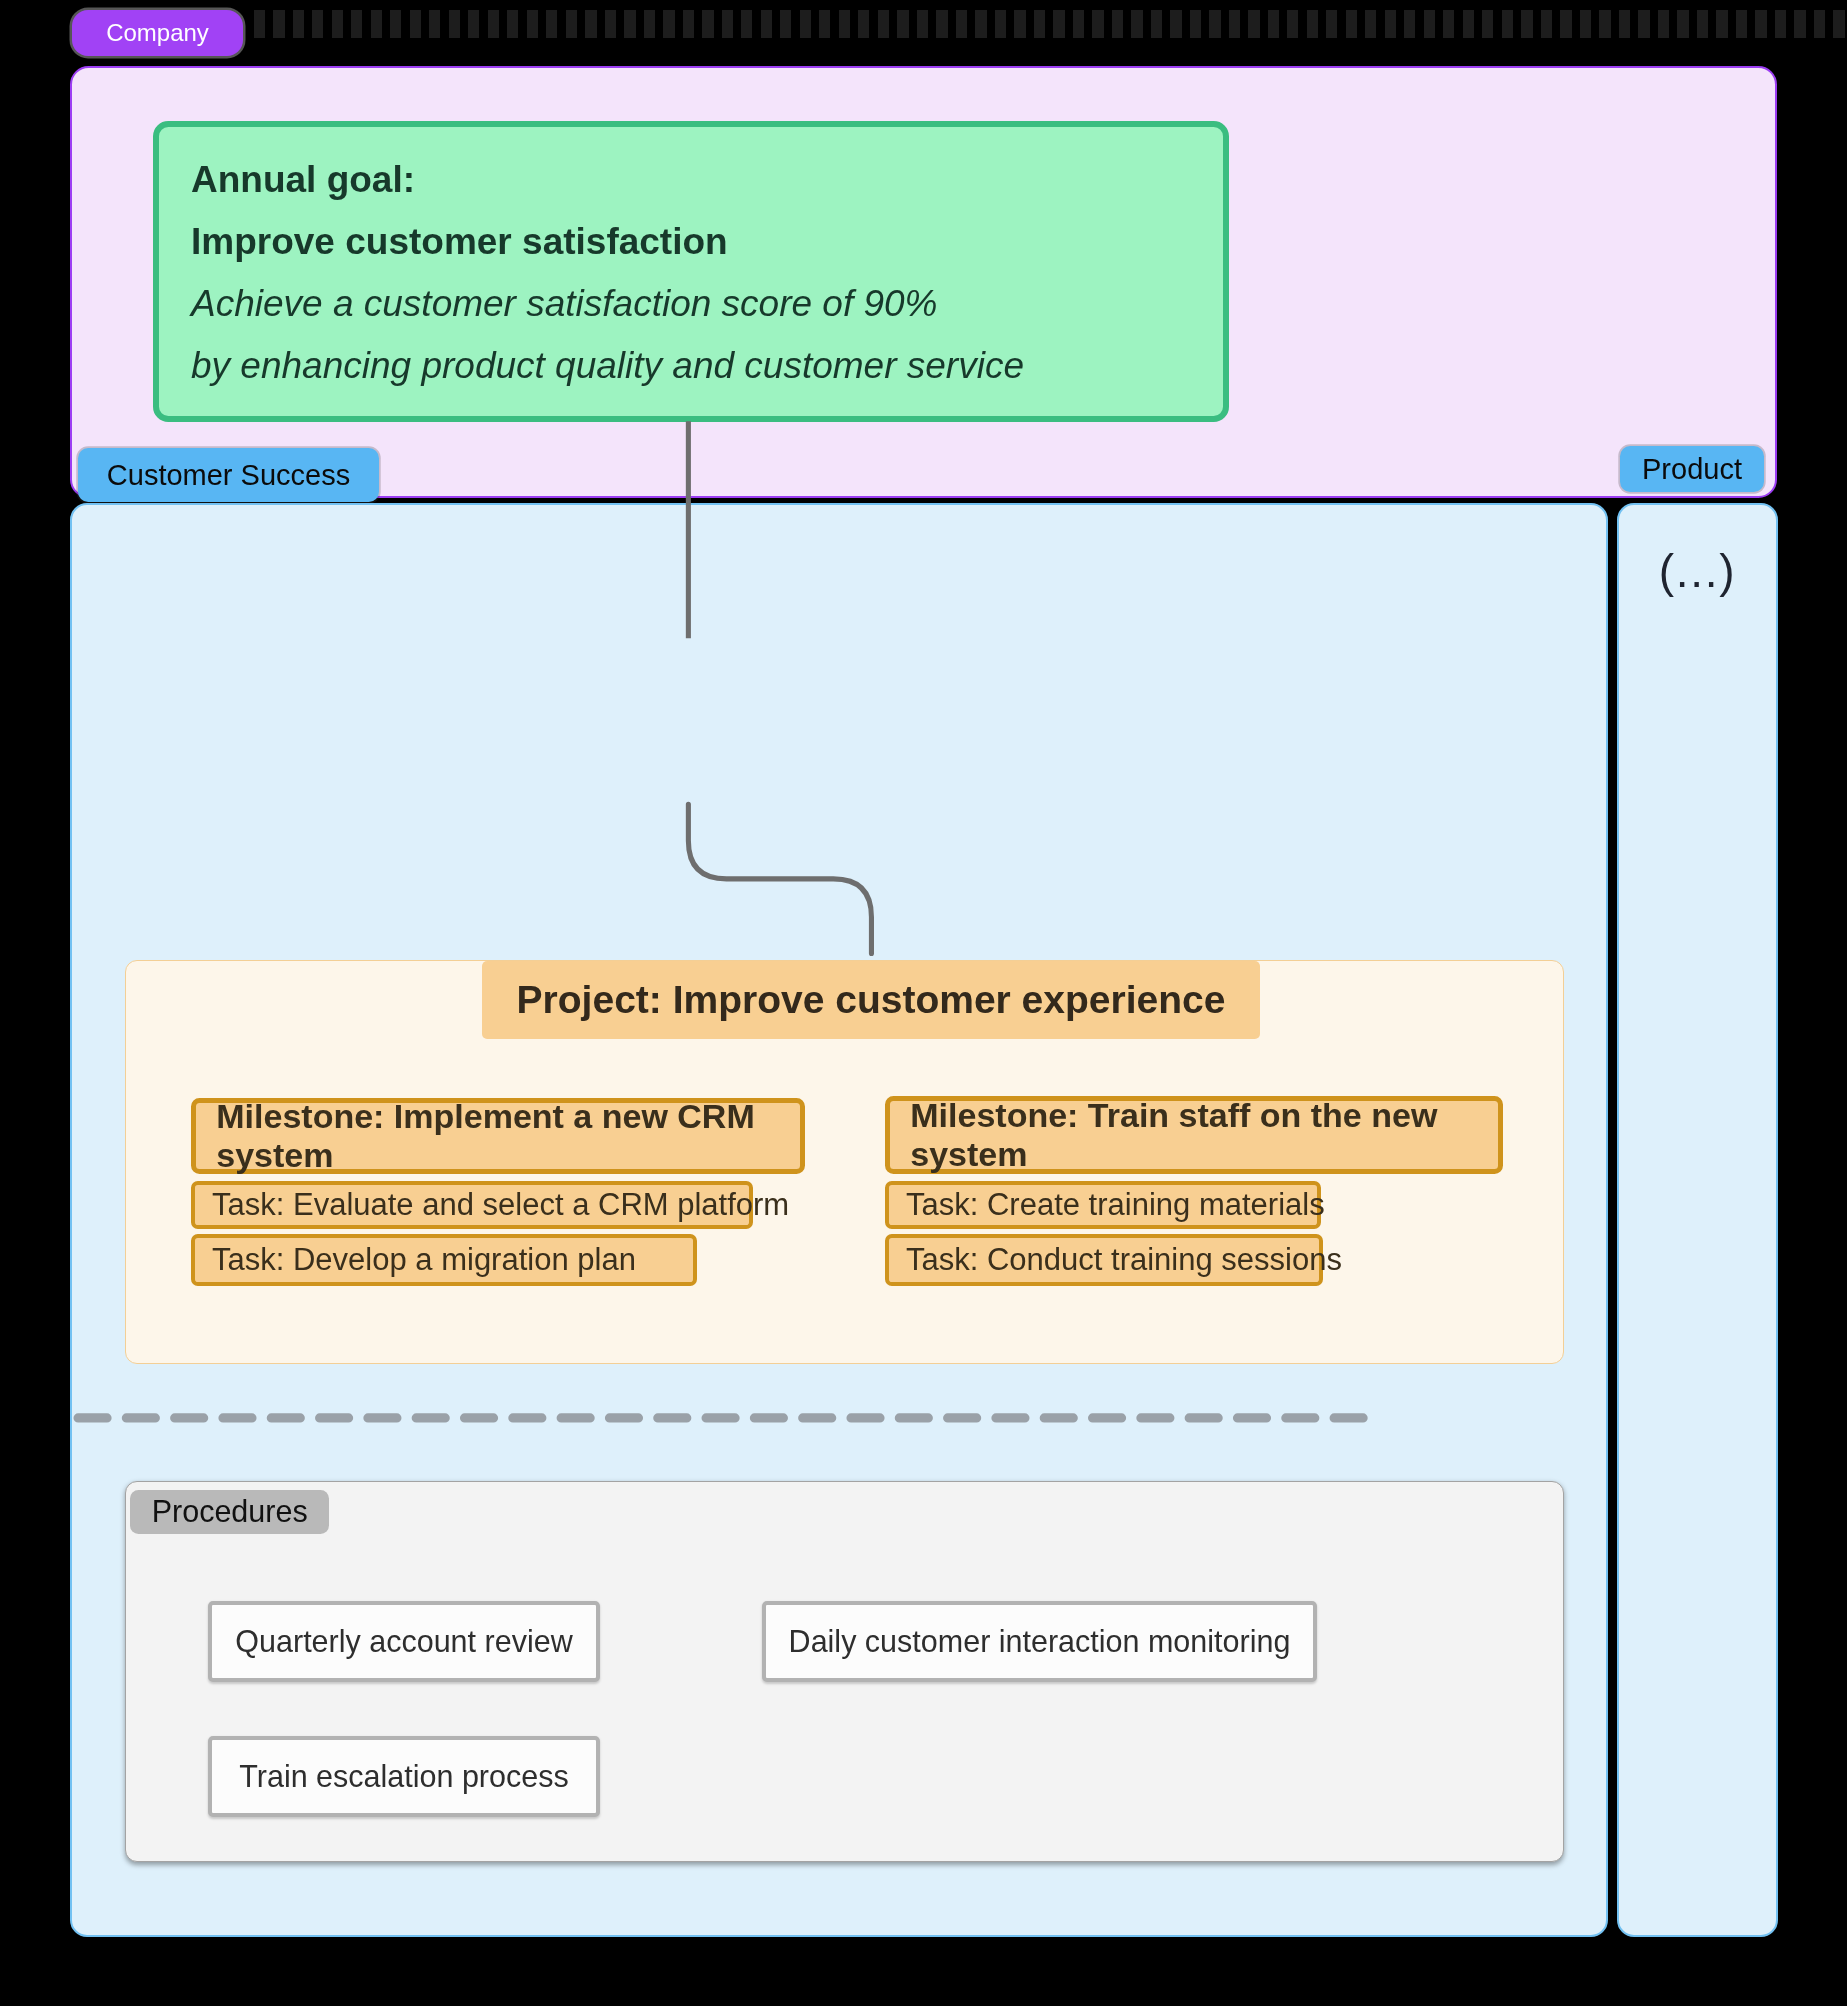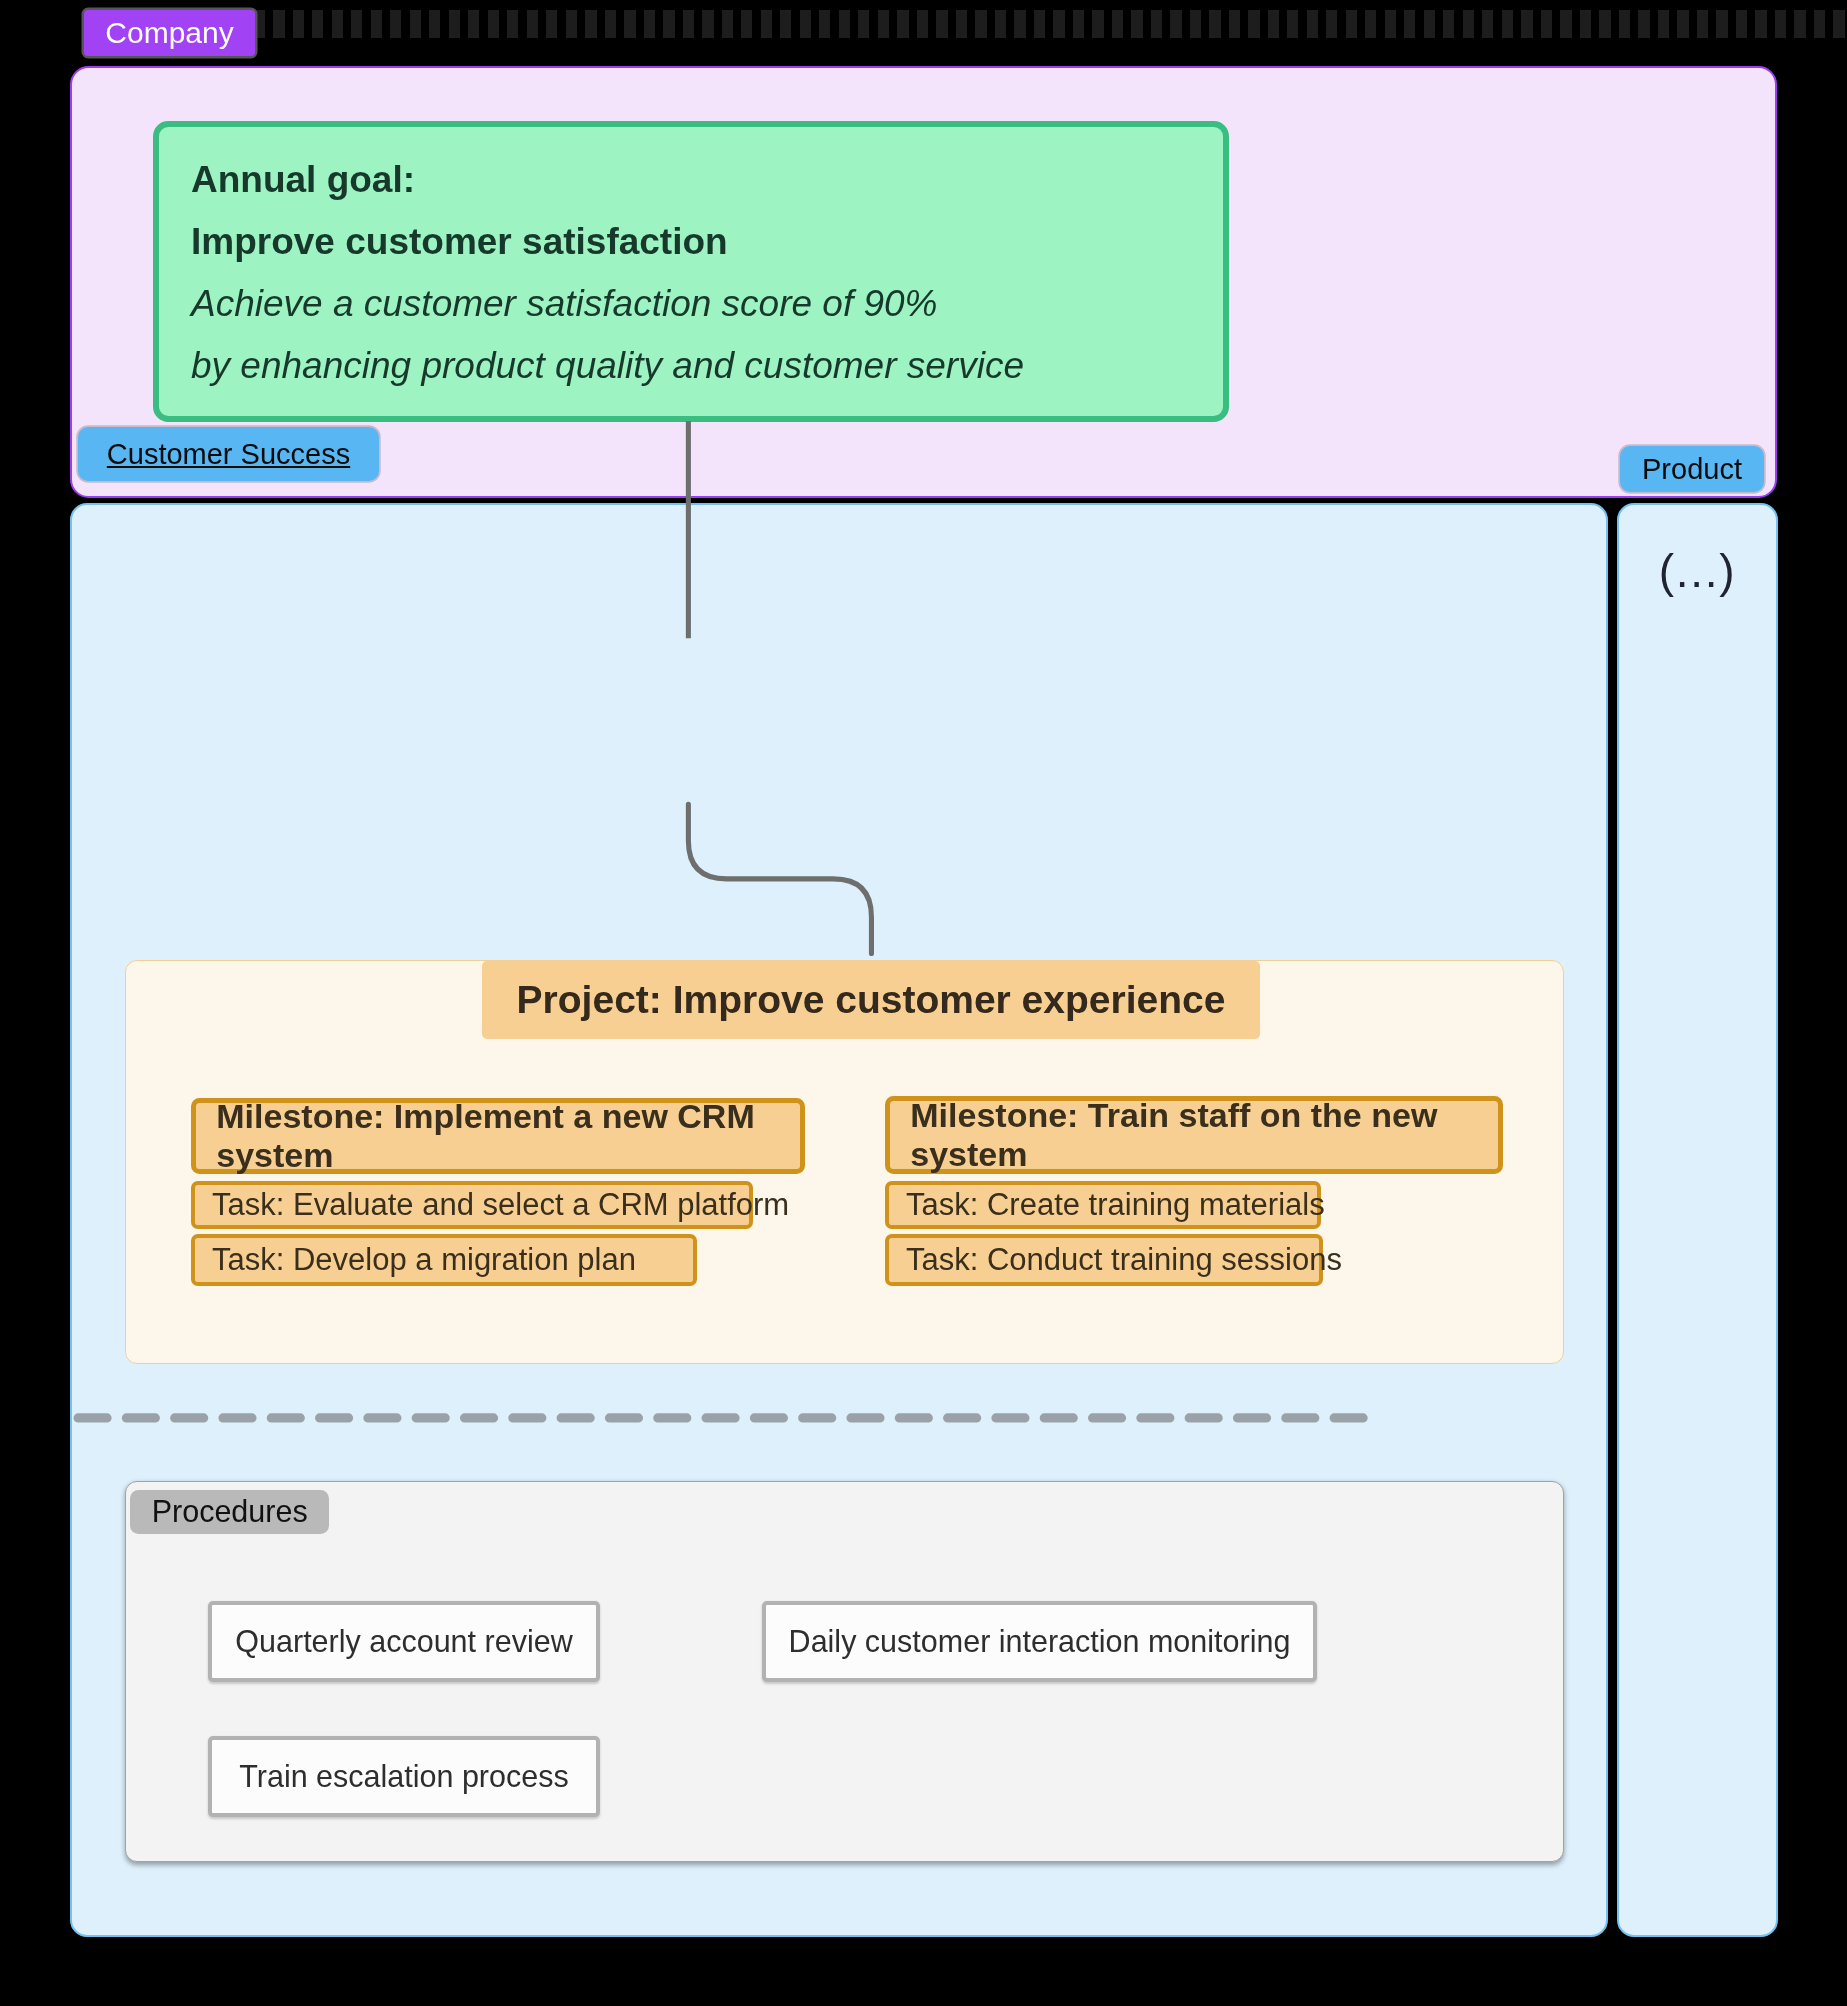--- a/index.html
+++ b/index.html
@@ -12,27 +12,27 @@
   
   .top-dashes{
     left:254px;top:10.2px;width:1593px;height:28px;
     background:repeating-linear-gradient(90deg,#1d1d1d 0 11px,transparent 11px 19.5px);
   }
 
   
   .badge{display:flex;align-items:center;justify-content:center;white-space:nowrap;}
   .badge-company{
     left:72px;top:10.2px;width:171px;height:46px;background:#a142f5;color:#fff;
-    border-radius:4px;font-size:30px;box-shadow:0 0 0 2.5px #565656;margin-left:12px;
+    border-radius:16px;font-size:24px;box-shadow:0 0 0 2.5px #565656;
   }
   .badge-team{
     background:#58b6f3;color:#0b0b0b;border-radius:10.2px;font-size:29px;
     box-shadow:0 0 0 1.7px rgba(60,60,60,.25);
   }
-  .badge-cs{left:6px;top:359px;width:301px;height:54px;text-decoration:underline;}
+  .badge-cs{left:6px;top:380px;width:301px;height:54px;}
   .badge-product{left:1548px;top:378px;width:144px;height:46px;}
 
   
   .purple-container{
     left:70px;top:66px;width:1707px;height:432px;background:#f4e4fb;
     border:2.5px solid #9c3df3;border-radius:18.6px;
   }
 
   
   .goal-card{

